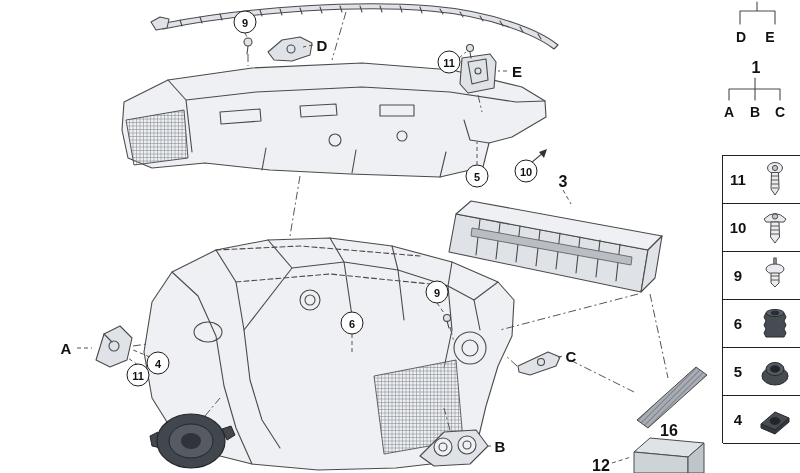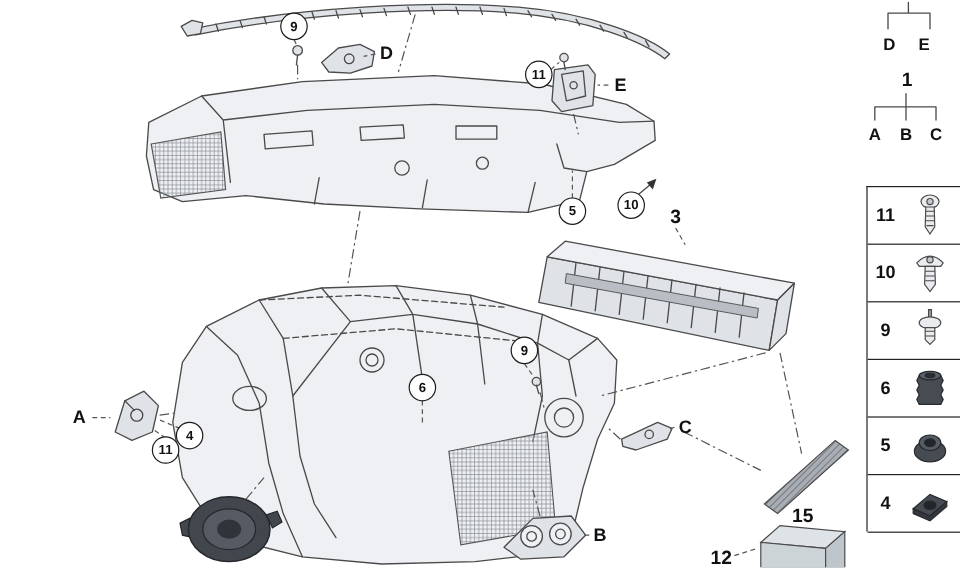--- a/index.html
+++ b/index.html
@@ -148,21 +148,21 @@
   <div class="callout" style="left:352px;top:323px">6</div>
   <div class="callout" style="left:158px;top:363px">4</div>
   <div class="callout" style="left:138px;top:375px">11</div>
 
   <div class="lbl" style="left:322px;top:45px">D</div>
   <div class="lbl" style="left:517px;top:71px">E</div>
   <div class="lbl big" style="left:563px;top:182px">3</div>
   <div class="lbl" style="left:66px;top:348px">A</div>
   <div class="lbl" style="left:571px;top:356px">C</div>
   <div class="lbl" style="left:500px;top:446px">B</div>
-  <div class="lbl big" style="left:669px;top:431px">15</div>
+  <div class="lbl big" style="left:669px;top:431px">16</div>
   <div class="lbl big" style="left:601px;top:466px">12</div>
 
   <div class="legend-letter" style="left:741px;top:37px">D</div>
   <div class="legend-letter" style="left:770px;top:37px">E</div>
   <div class="legend-letter" style="left:756px;top:68px;font-size:16px">1</div>
   <div class="legend-letter" style="left:729px;top:112px">A</div>
   <div class="legend-letter" style="left:755px;top:112px">B</div>
   <div class="legend-letter" style="left:780px;top:112px">C</div>
 
   <div class="sidebar">

